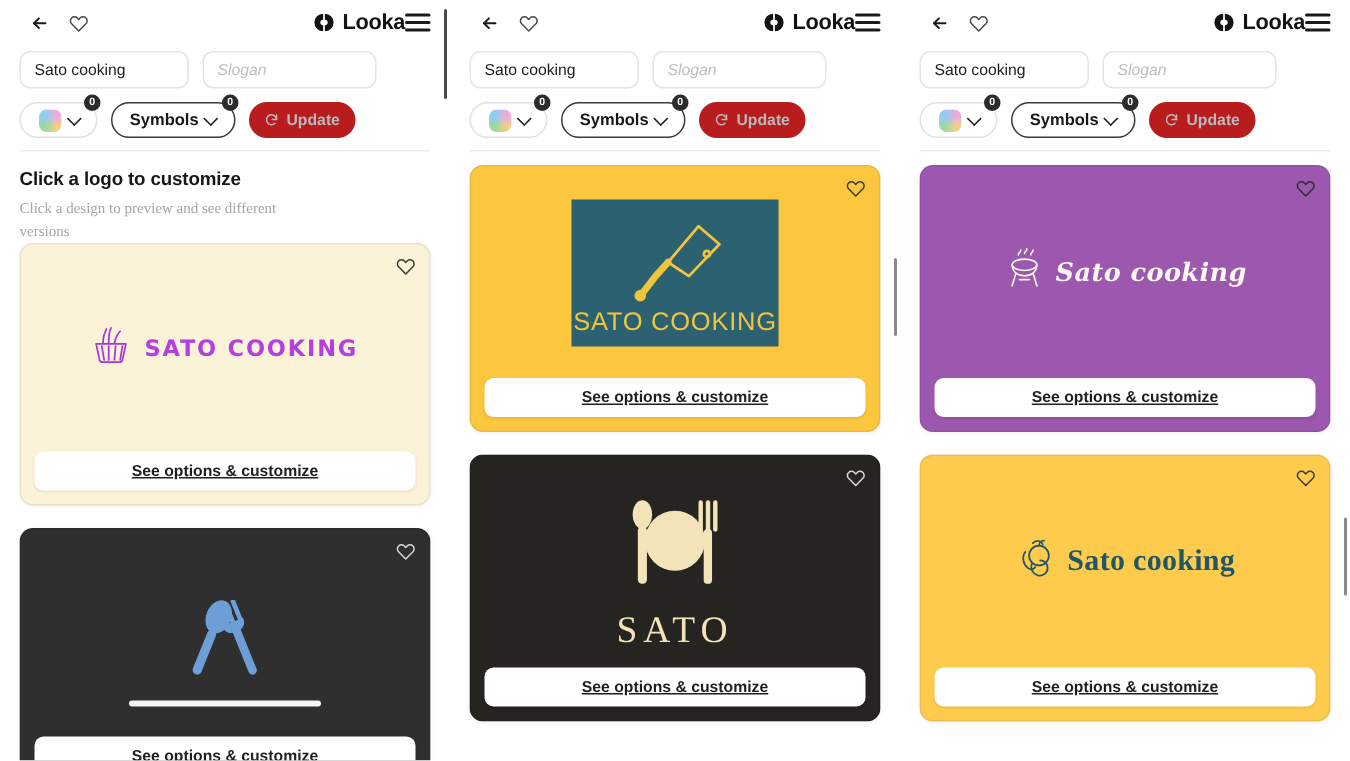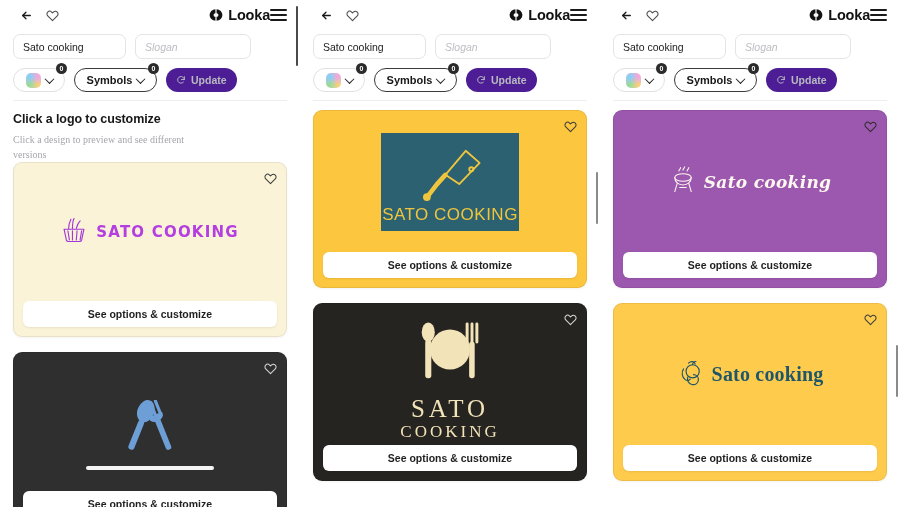--- a/index.html
+++ b/index.html
@@ -66,21 +66,21 @@
   .chev { width:7px; height:7px; border-right:1.6px solid #202020; border-bottom:1.6px solid #202020;
           transform:rotate(45deg) translate(-1px,-1px); }
   .badge {
     position:absolute; top:-6px; right:-3px;
     width:11px; height:11px; border-radius:50%;
     background:#2b2b2b; color:#fff; font-size:7px; font-weight:bold;
     display:flex; align-items:center; justify-content:center;
   }
   .update {
     height:24px; padding:0 10px; border-radius:13px;
-    background:#4c1d95; color:#b9b9bf;
+    background:#b91c1c; color:#b9b9bf;
     display:flex; align-items:center; gap:5px;
     font-size:10.5px; font-weight:bold;
   }
   .refresh { width:10px; height:10px; display:block; }
   .hr { height:1px; background:#eeeef0; margin:8px 0 0; }
 
   
   .intro { padding:11px 13px 0; }
   .intro h2 { font-size:12.5px; font-weight:bold; color:#171717; letter-spacing:-0.1px; }
   .intro p { margin-top:7px; font-size:10px; line-height:1.45; color:#a5a5ab; max-width:180px;font-family:Liberation Serif, serif; }
@@ -100,20 +100,21 @@
   .card .heart { position:absolute; top:8px; right:9px; z-index:3; }
   .logo-area {
     flex:1; display:flex; align-items:center; justify-content:center;
     width:100%;
   }
   .cta {
     margin:0 9px 9px; height:26px; border-radius:6px;
     background:#fff; display:flex; align-items:center; justify-content:center;
     font-size:10.5px; font-weight:bold; color:#1f1f1f;
     box-shadow:0 1px 2px rgba(0,0,0,0.08);
+    text-decoration:underline;
   }
 
   
   .skin-cream { background:#faf3d8; }
   .skin-dark  { background:#2f2f2f; }
   .skin-yellowA { background:#fcc63f; }
   .skin-dark2 { background:#262421; }
   .skin-purple { background:#9c57ae; }
   .skin-yellowB { background:#fecb4d; }
 
@@ -376,21 +377,20 @@
                 <rect x="17.5" y="25" width="7" height="44" rx="3.2"></rect>
                 <circle cx="46" cy="36" r="23"></circle>
                 <rect x="68" y="27" width="6.4" height="42" rx="3"></rect>
                 <rect x="64" y="5" width="3.4" height="24" rx="1.6"></rect>
                 <rect x="69.6" y="5" width="3.4" height="24" rx="1.6"></rect>
                 <rect x="75.2" y="5" width="3.4" height="24" rx="1.6"></rect>
               </svg>
             </span>
             <div class="serif-stack">
               <div class="l1">SATO</div>
-              <div class="l2">COOKING</div>
             </div>
           </div>
           <div class="cta">See options &amp; customize</div>
         </div>
       </div>
     </div>
 
     <div class="vbar" style="right:2px;top:172px;height:52px;background:#8a8a8a;"></div>
   </div>
 

